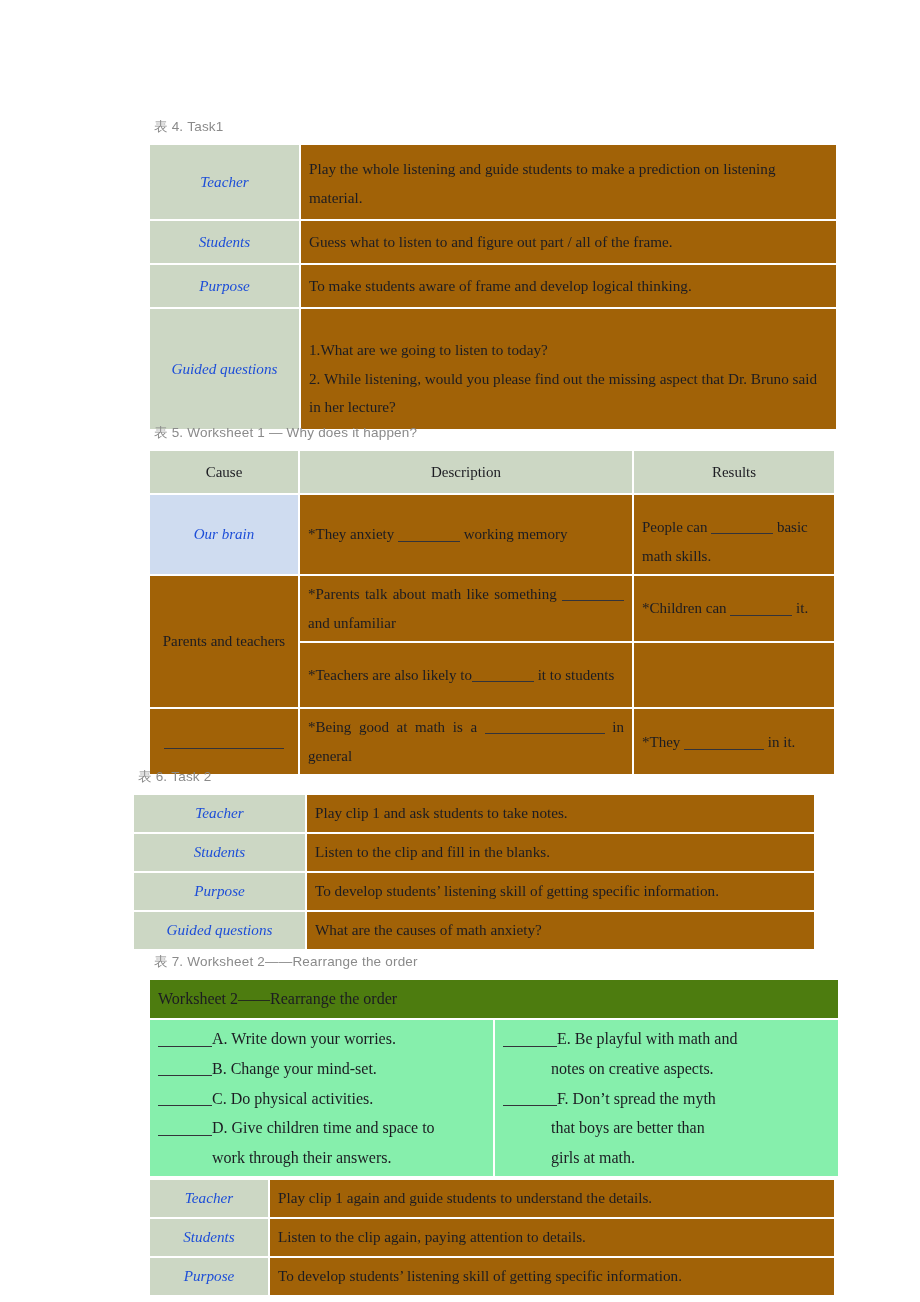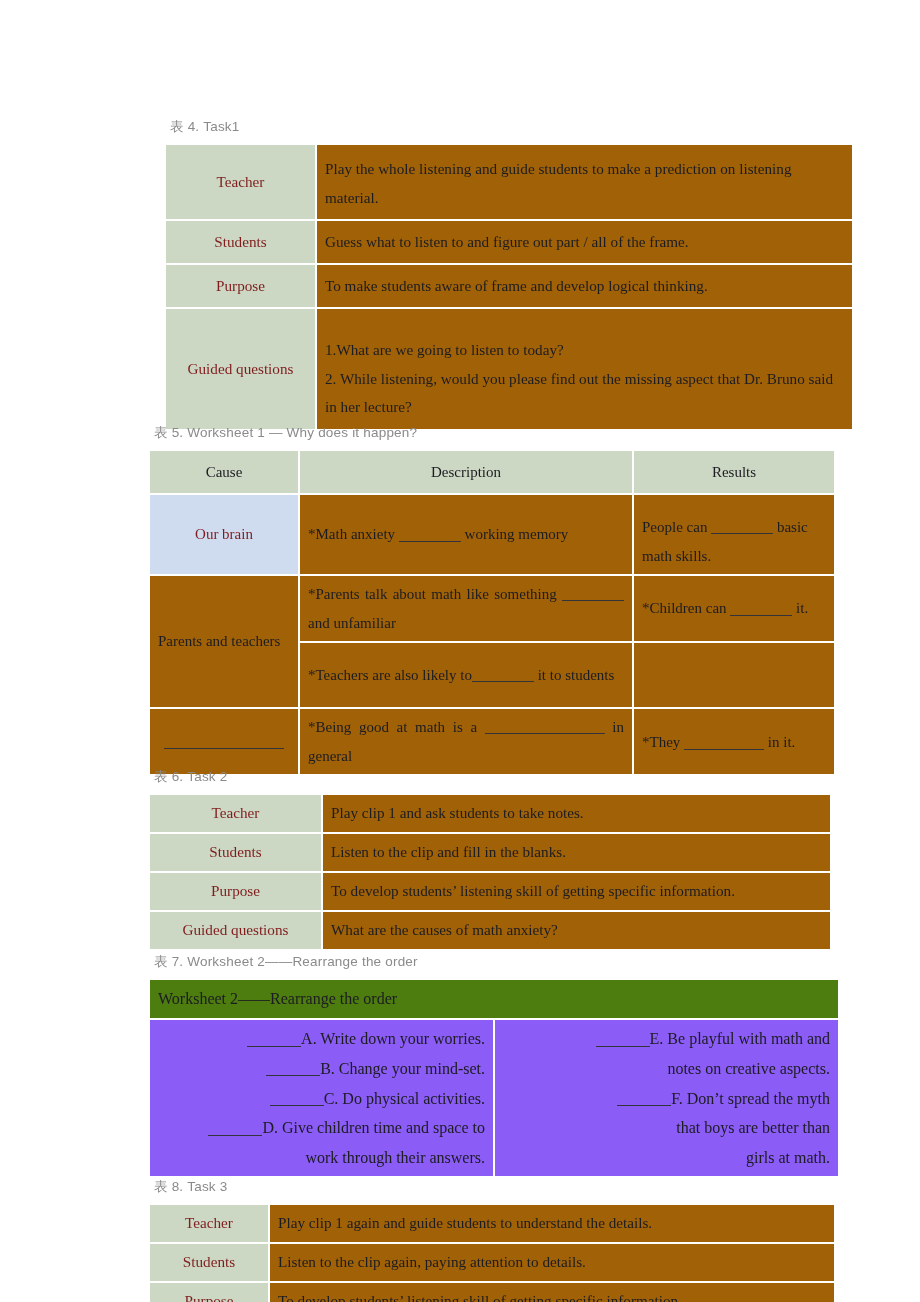--- a/index.html
+++ b/index.html
@@ -41,38 +41,39 @@
     line-height: 1.9;
   }
   .tbl td, .tbl th {
     vertical-align: middle;
     padding: 4px 8px;
     font-weight: normal;
   }
   .lbl {               
     background: #ccd7c4;
     text-align: center;
-    color: #7f1d1d;
+    color: #1d4ed8;
+    font-style: italic;
   }
   .val {               
     background: #a16207;
     text-align: left;
   }
   .hdr {               
     background: #ccd7c4;
     text-align: center;
     font-weight: bold;
   }
   .val-top { vertical-align: top; }
   .just { text-align: justify; text-align-last: left; margin-left: 24px; }
 
   
-  #block-task1   { position: absolute; left: 164px; top: 118px; width: 686px; }
+  #block-task1   { position: absolute; left: 148px; top: 118px; width: 686px; }
   #block-ws1     { position: absolute; left: 148px; top: 424px; width: 682px; }
-  #block-task2   { position: absolute; left: 148px; top: 768px; width: 680px; }
+  #block-task2   { position: absolute; left: 132px; top: 768px; width: 680px; }
   #block-ws2     { position: absolute; left: 148px; top: 953px; width: 688px; }
   #block-task3   { position: absolute; left: 148px; top: 1178px; width: 684px; }
 
   #tbl-task1 { width: 684px; }
   #tbl-task1 col.c1 { width: 149px; }
   #tbl-task1 col.c2 { width: 535px; }
   #tbl-task1 td { height: 34px; }
 
   #tbl-ws1 { width: 680px; font-size: 15px; }
   #tbl-ws1 col.c1 { width: 148px; }
@@ -94,25 +95,24 @@
   #tbl-task3 col.c2 { width: 564px; }
   #tbl-task3 td { height: 24px; }
 
   .ws2-title {
     background: #4d7c0f;
     font-weight: bold;
     font-size: 16px;
     padding: 6px 12px 6px 12px;
   }
   .ws2-body {
-    background: #8b5cf6;
+    background: #86efac;
     padding: 6px 12px 10px 12px;
     line-height: 1.85;
     font-size: 16px;
-    text-align: right;
   }
   .ws2-item { white-space: nowrap; }
   .ws2-cont { padding-left: 54px; white-space: nowrap; }
   .ws2-contR { padding-left: 48px; white-space: nowrap; }
   .u-sm { display: inline-block; border-bottom: 1px solid #33333a; width: 62px; height: 0.95em; vertical-align: -0.15em; }
   .u-md { display: inline-block; border-bottom: 1px solid #33333a; width: 80px; height: 0.95em; vertical-align: -0.15em; }
   .u-lg { display: inline-block; border-bottom: 1px solid #33333a; width: 120px; height: 0.95em; vertical-align: -0.15em; }
   .u-ws2 { display: inline-block; border-bottom: 1px solid #33333a; width: 54px; height: 0.95em; vertical-align: -0.15em; }
 
   .center-blank { text-align: center; }
@@ -164,29 +164,29 @@
       <tbody>
         <tr>
           <th class="hdr">Cause</th>
           <th class="hdr">Description</th>
           <th class="hdr">Results</th>
         </tr>
 
         <tr>
           <td class="lbl val" style="background:#cfdcf0;text-align:center;height:58px">Our brain</td>
           <td class="val">
-            <span>*Math anxiety </span><span class="u-sm"></span><span> working memory</span>
+            <span>*They anxiety </span><span class="u-sm"></span><span> working memory</span>
           </td>
           <td class="val val-top" style="padding-top:18px" rowspan="1">
             <span>People can </span><span class="u-sm"></span><span> basic math skills.</span>
           </td>
         </tr>
 
         <tr>
-          <td class="val" rowspan="2" style="text-align:left;vertical-align:middle">Parents and teachers</td>
+          <td class="val" rowspan="2" style="text-align:center;vertical-align:middle">Parents and teachers</td>
           <td class="val just" style="height:56px">
             <span>*Parents talk about math like something </span><span class="u-sm"></span><span> and unfamiliar</span>
           </td>
           <td class="val" style="vertical-align:middle">
             <span>*Children can </span><span class="u-sm"></span><span> it.</span>
           </td>
         </tr>
 
         <tr>
           <td class="val just" style="height:56px">
@@ -265,21 +265,20 @@
             <div class="ws2-item"><span class="u-ws2"></span><span>F. Don’t spread the myth</span></div>
             <div class="ws2-contR">that boys are better than</div>
             <div class="ws2-contR">girls at math.</div>
           </td>
         </tr>
       </tbody>
     </table>
   </div>
 
   <div id="block-task3">
-    <div class="caption">表 8. Task 3</div>
     <table class="tbl" id="tbl-task3">
       <colgroup>
           <col class="c1">
           <col class="c2">
         </colgroup>
       <tbody>
         <tr>
           <td class="lbl">Teacher</td>
           <td class="val">Play clip 1 again and guide students to understand the details.</td>
         </tr>

